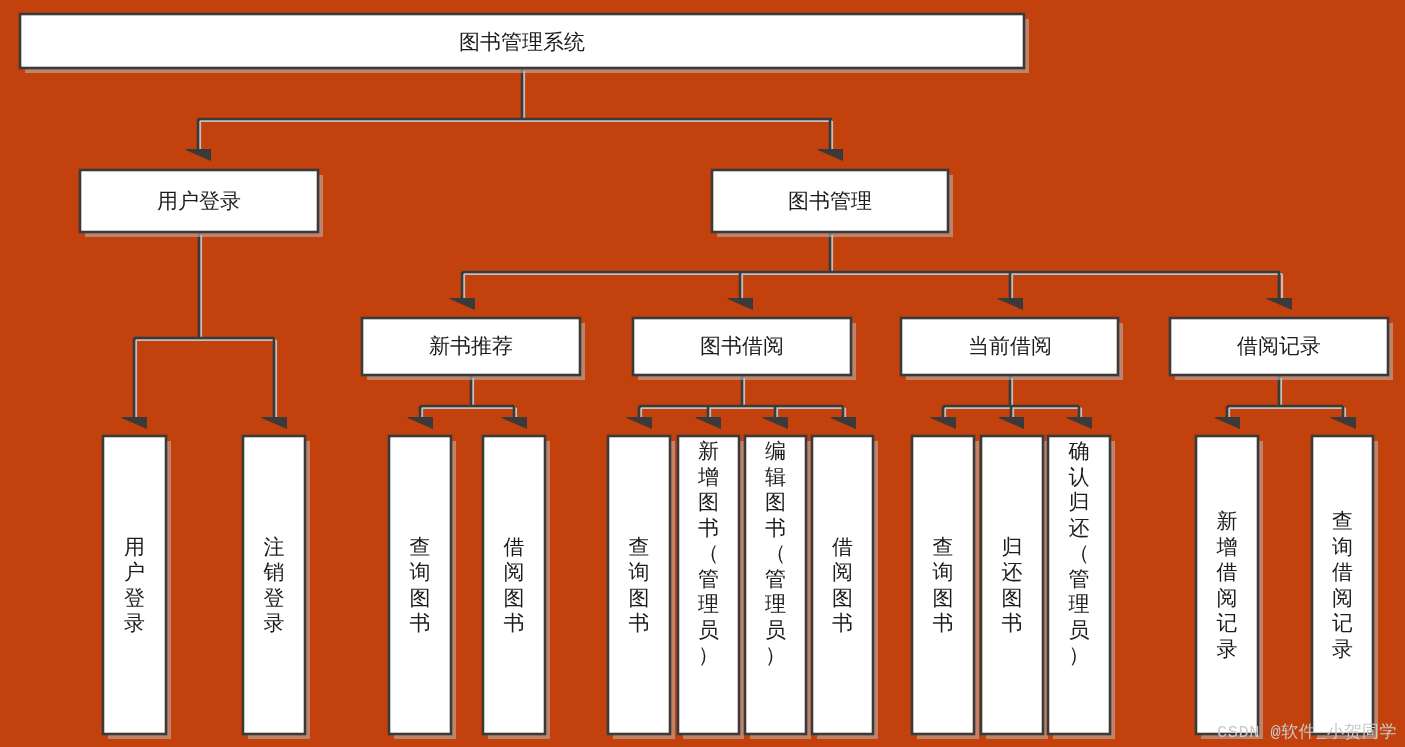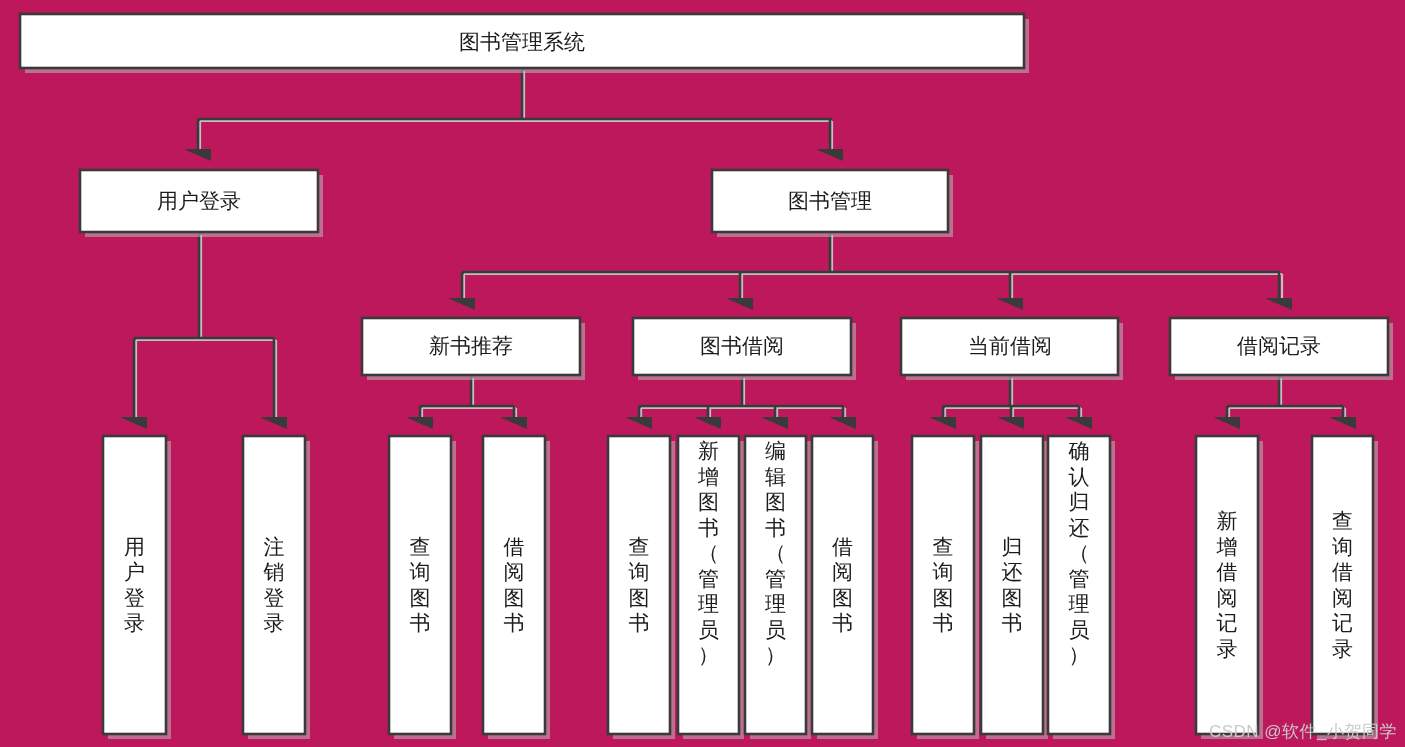--- a/index.html
+++ b/index.html
@@ -8,21 +8,21 @@
     padding: 0;
     background: #ffffff;
   }
   body {
     font-family: "DejaVu Sans", "Liberation Sans", sans-serif;
   }
   #diagram-root {
     position: relative;
     width: 1405px;
     height: 747px;
-    background: #be185d;
+    background: #c2410c;
     overflow: hidden;
   }
   svg#tree-svg {
     position: absolute;
     left: 0;
     top: 0;
     width: 1405px;
     height: 747px;
   }
   .node-box {
@@ -58,21 +58,21 @@
   .node-label-v {
     font-family: "DejaVu Sans", "Liberation Sans", sans-serif;
     fill: #1c1c1c;
     font-size: 21px;
     text-anchor: middle;
   }
   .watermark {
     position: absolute;
     right: 8px;
     bottom: 4px;
-    font-family: Liberation Sans, sans-serif;
+    font-family: Liberation Mono, monospace;
     font-size: 17px;
     color: #c9c9c9;
     letter-spacing: 0.5px;
     white-space: nowrap;
     pointer-events: none;
   }
 </style>
 </head>
 <body>
 

